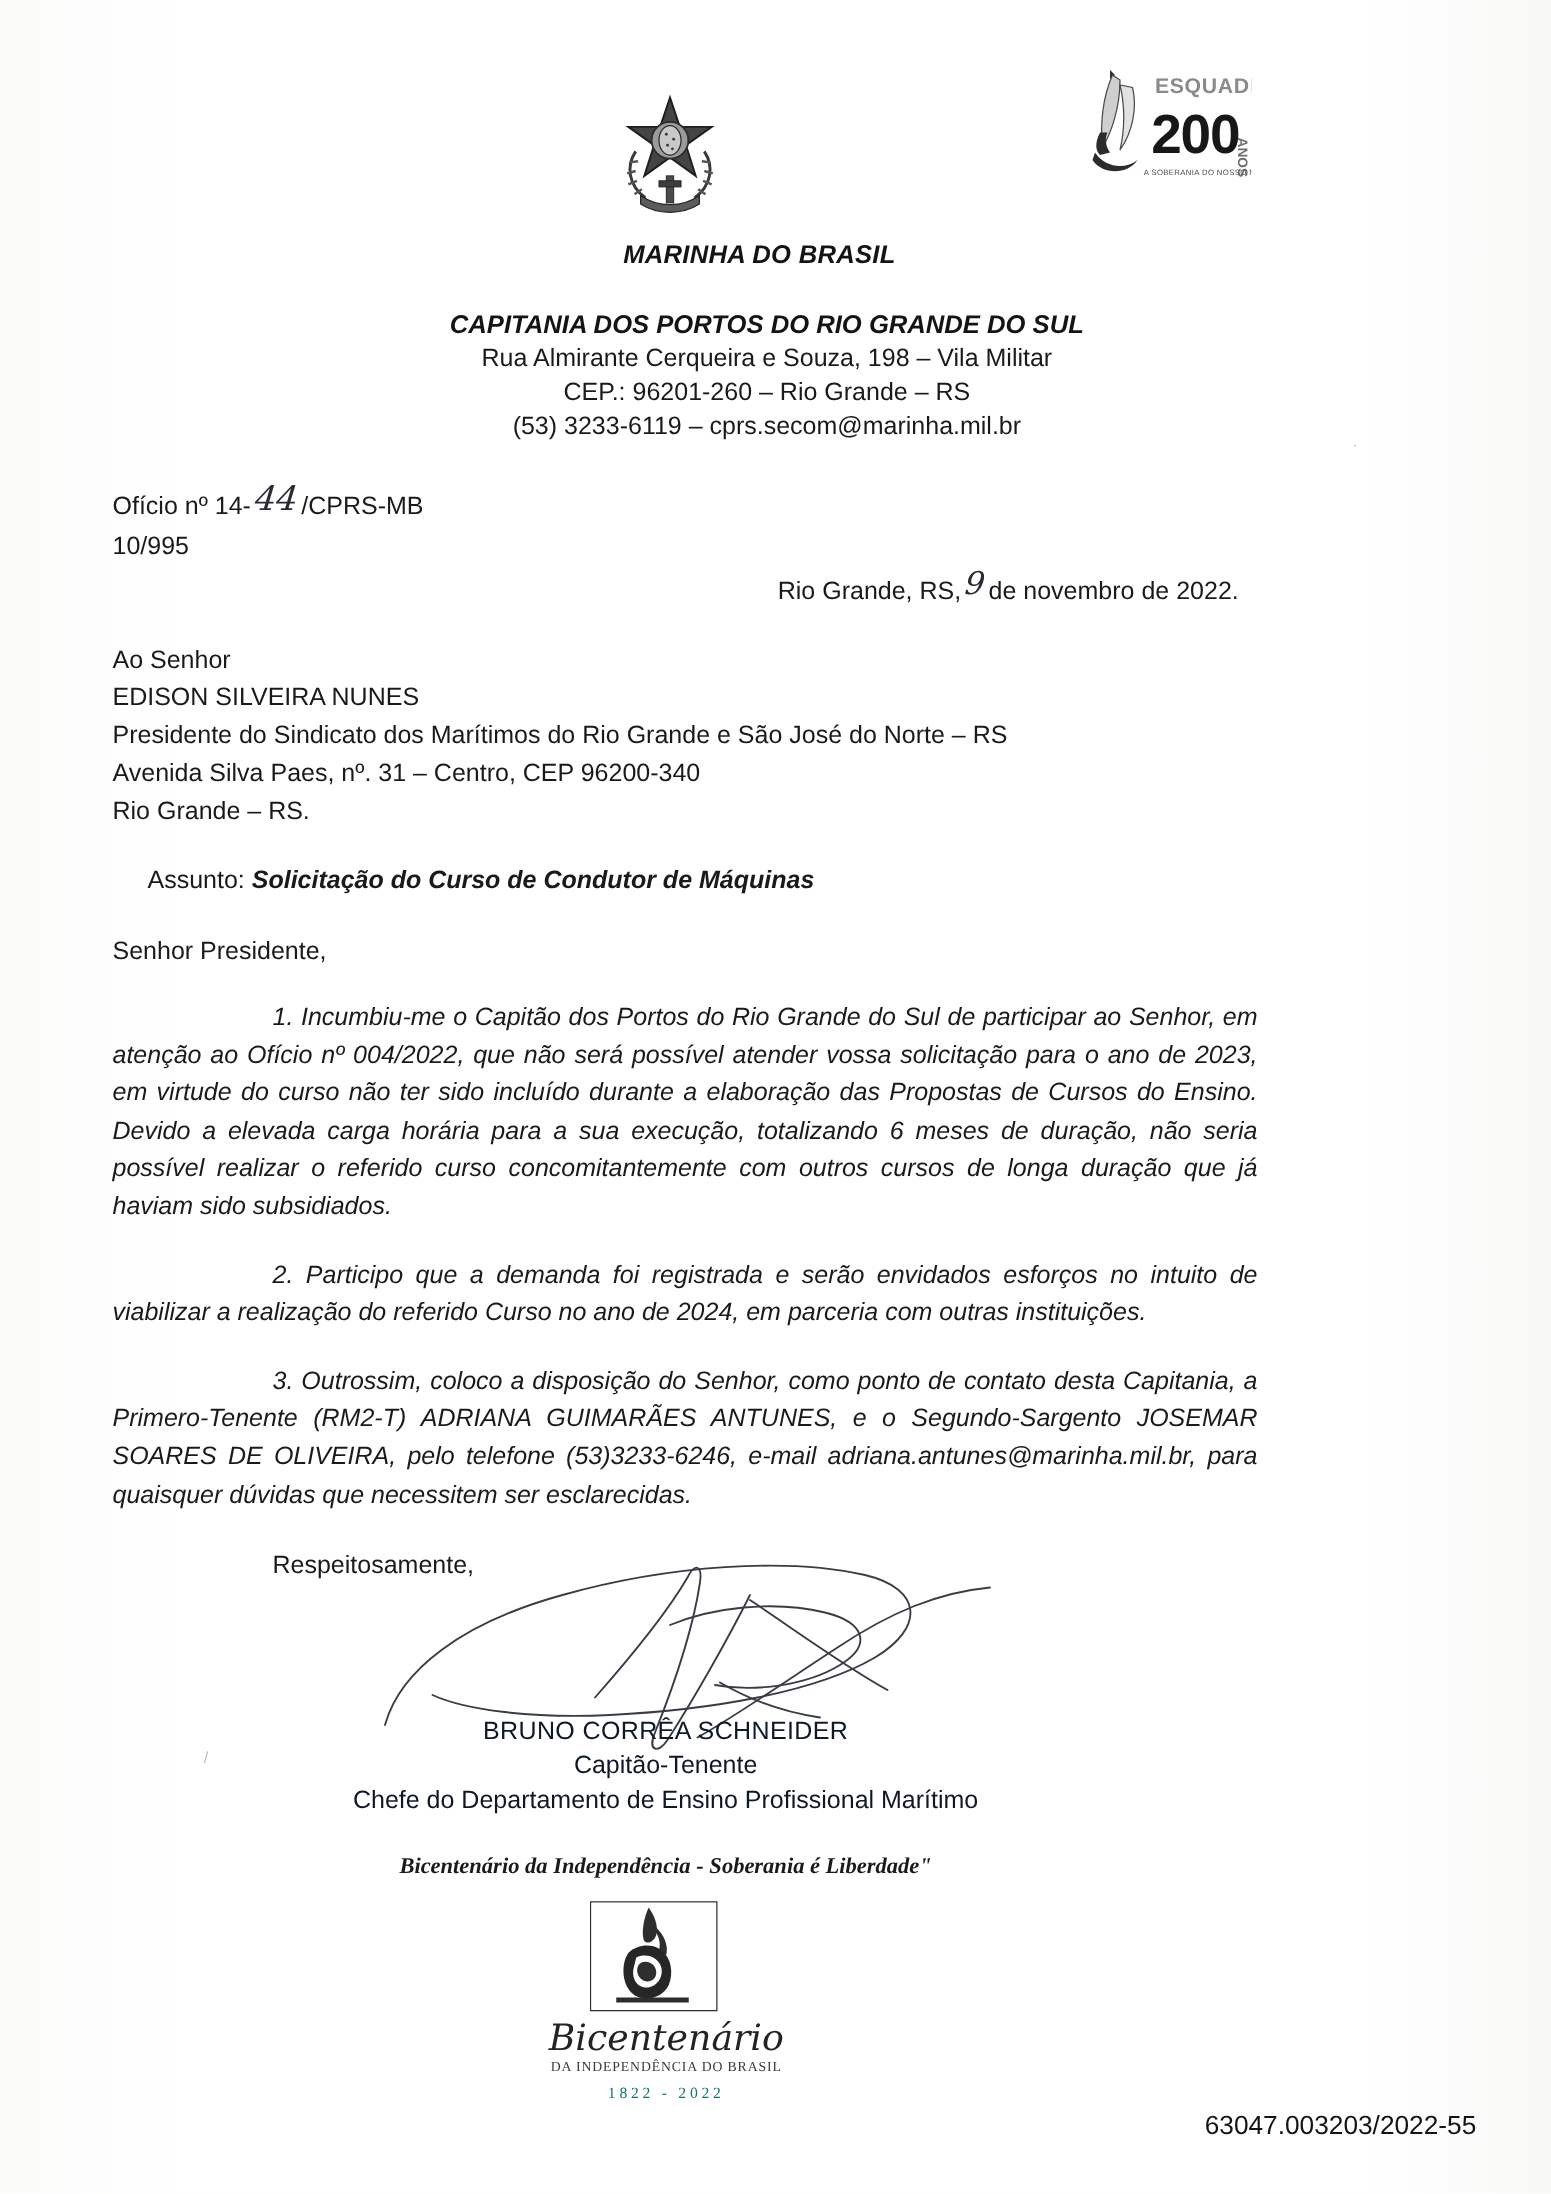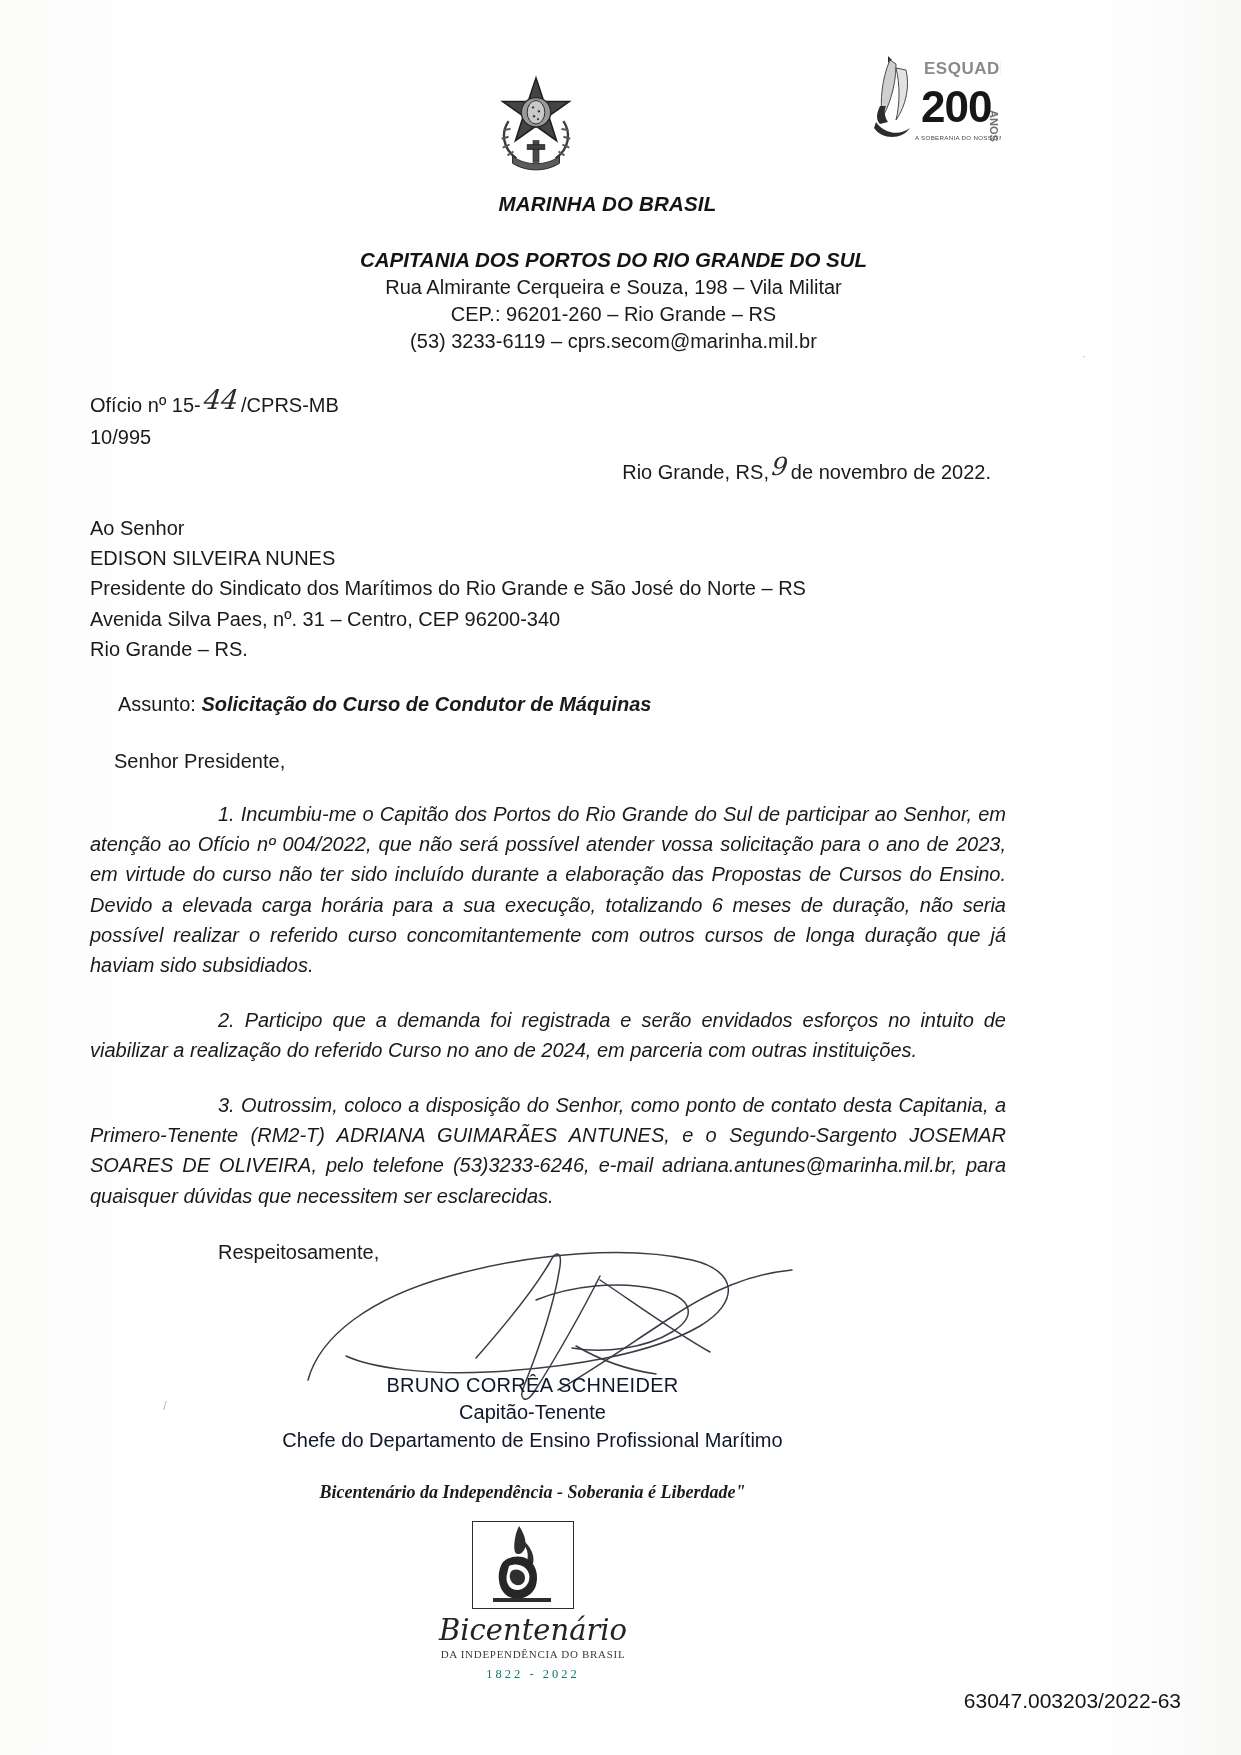--- a/index.html
+++ b/index.html
@@ -134,21 +134,21 @@
     color: #1a1a1a;
   }
   .subject b {
     font-weight: bold;
     font-style: italic;
   }
 
   
   .salutation {
     margin-top: 34px;
-    padding-left: 114px;
+    padding-left: 90px;
     font-size: 20px;
     color: #1a1a1a;
   }
   .body-block {
     margin-top: 26px;
     padding-left: 90px;
     padding-right: 235px;
   }
   .para {
     text-align: justify;
@@ -336,21 +336,21 @@
 
     <div class="org-block">
       <div class="org-name">CAPITANIA DOS PORTOS DO RIO GRANDE DO SUL</div>
       <div class="org-line">Rua Almirante Cerqueira e Souza, 198 – Vila Militar</div>
       <div class="org-line">CEP.:  96201-260 – Rio Grande – RS</div>
       <div class="org-line">(53) 3233-6119 – cprs.secom@marinha.mil.br</div>
     </div>
 
     <div class="oficio-zone">
       <div class="oficio-line">
-        <span>Ofício nº 15-</span>
+        <span>Ofício nº 14-</span>
         <span class="hand">44</span>
         <span>/CPRS-MB</span>
       </div>
       <div>10/995</div>
     </div>
 
     <div class="date-line">
       <span>Rio Grande, RS,</span>
       <span class="hand">9</span>
       <span>de novembro de 2022.</span>
@@ -421,15 +421,15 @@
           <rect x="20" y="76" width="58" height="4" fill="#2e2e2e"></rect>
         </svg>
       </div>
       <div class="seal-word">Bicentenário</div>
       <div class="seal-sub">DA INDEPENDÊNCIA DO BRASIL</div>
       <div class="seal-years">1822 - 2022</div>
     </div>
 
   </div>
 
-  <div class="protocol">63047.003203/2022-63</div>
+  <div class="protocol">63047.003203/2022-55</div>
 
 </div>
 
 </body></html>

